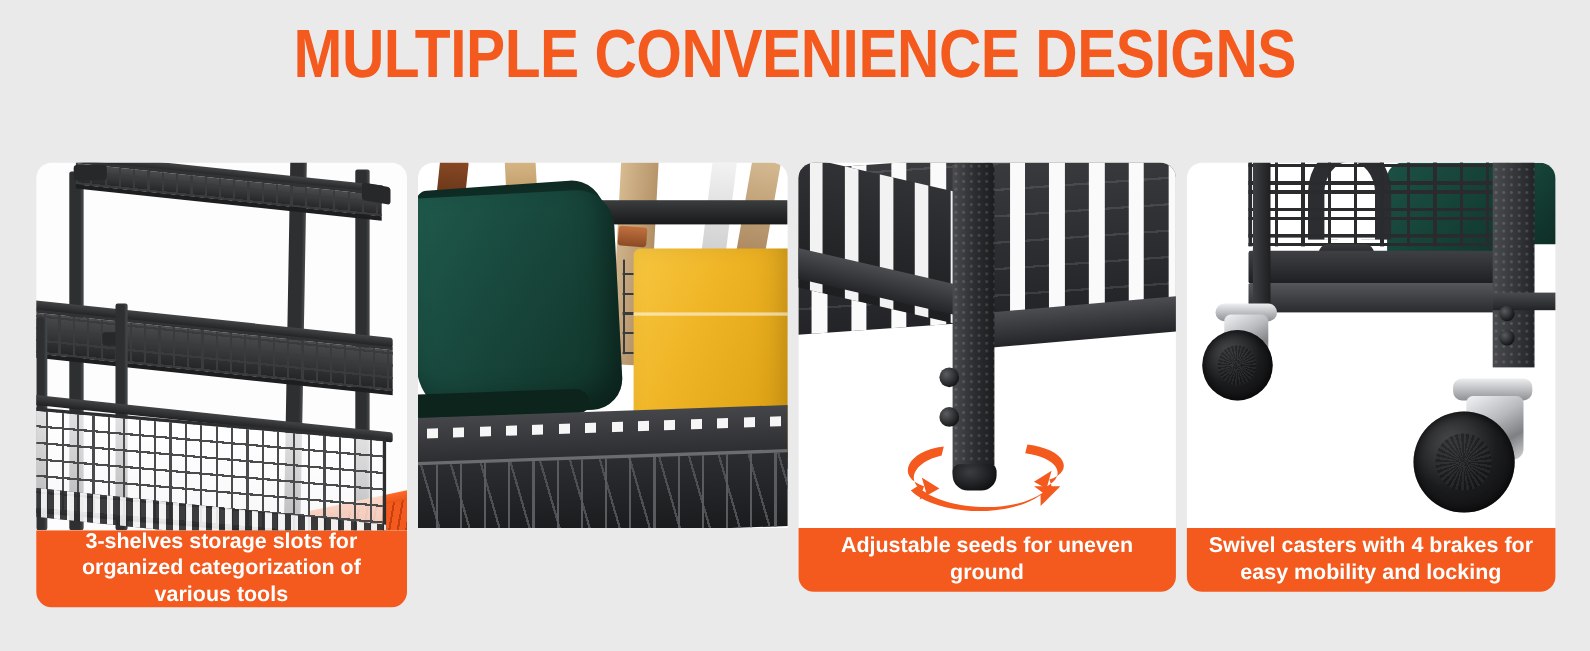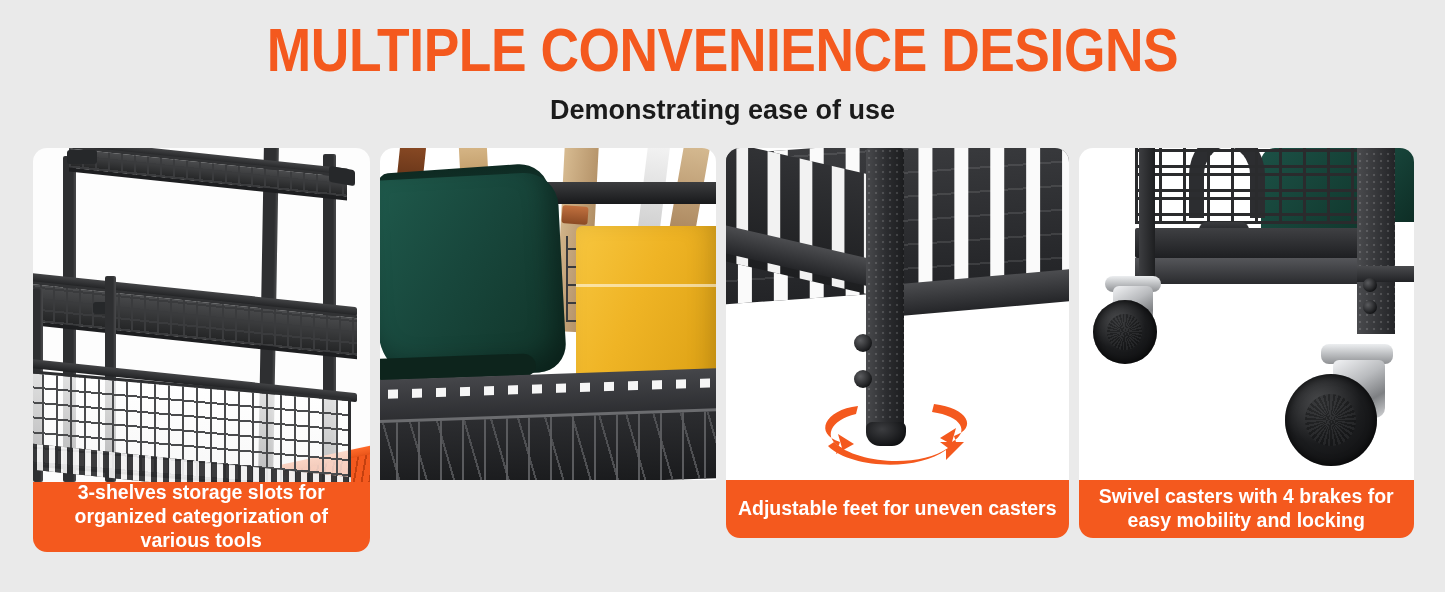--- a/index.html
+++ b/index.html
@@ -332,21 +332,20 @@
   .caster-2 .bracket { left: 48px; top: 14px; width: 52px; height: 58px; }
   .caster-2 .wheel { left: 0px; top: 28px; width: 92px; height: 92px; }
 </style>
 </head>
 <body>
 
 <div class="page">
 
   <div class="header">
     <div class="title">MULTIPLE CONVENIENCE DESIGNS</div>
-    <div class="subtitle">Demonstrating ease of use</div>
   </div>
 
   <div class="panels">
 
     <div class="panel panel-1">
       <div class="photo p1">
         <div class="post a"></div>
         <div class="post b"></div>
         <div class="post c"></div>
         <div class="rail r1"></div>
@@ -395,21 +394,21 @@
         <div class="leg"></div>
         <div class="bolt b1"></div>
         <div class="bolt b2"></div>
         <div class="foot"></div>
         <svg class="arrow-svg" viewBox="0 0 170 72">
           <path d="M120 14 C150 18 158 34 140 44 L144 30 L128 40 L146 50 L142 38 C166 30 156 10 122 6 Z" fill="#F4591E"></path>
           <path d="M44 16 C18 22 10 40 30 50 L26 36 L42 46 L24 56 L28 44 C2 36 12 12 46 8 Z" fill="#F4591E"></path>
           <path d="M22 44 C44 66 108 70 136 50 L128 44 L152 44 L134 62 L134 52 C104 74 38 70 16 48 Z" fill="#F4591E"></path>
         </svg>
       </div>
-      <div class="caption">Adjustable feet for uneven casters</div>
+      <div class="caption">Adjustable seeds for uneven ground</div>
     </div>
 
     <div class="panel panel-4">
       <div class="photo p4">
         <div class="boot-green"></div>
         <div class="boot-green2"></div>
         <div class="handle-arc"></div>
         <div class="mesh-panel"></div>
         <div class="mesh-panel2"></div>
         <div class="roll"></div>

